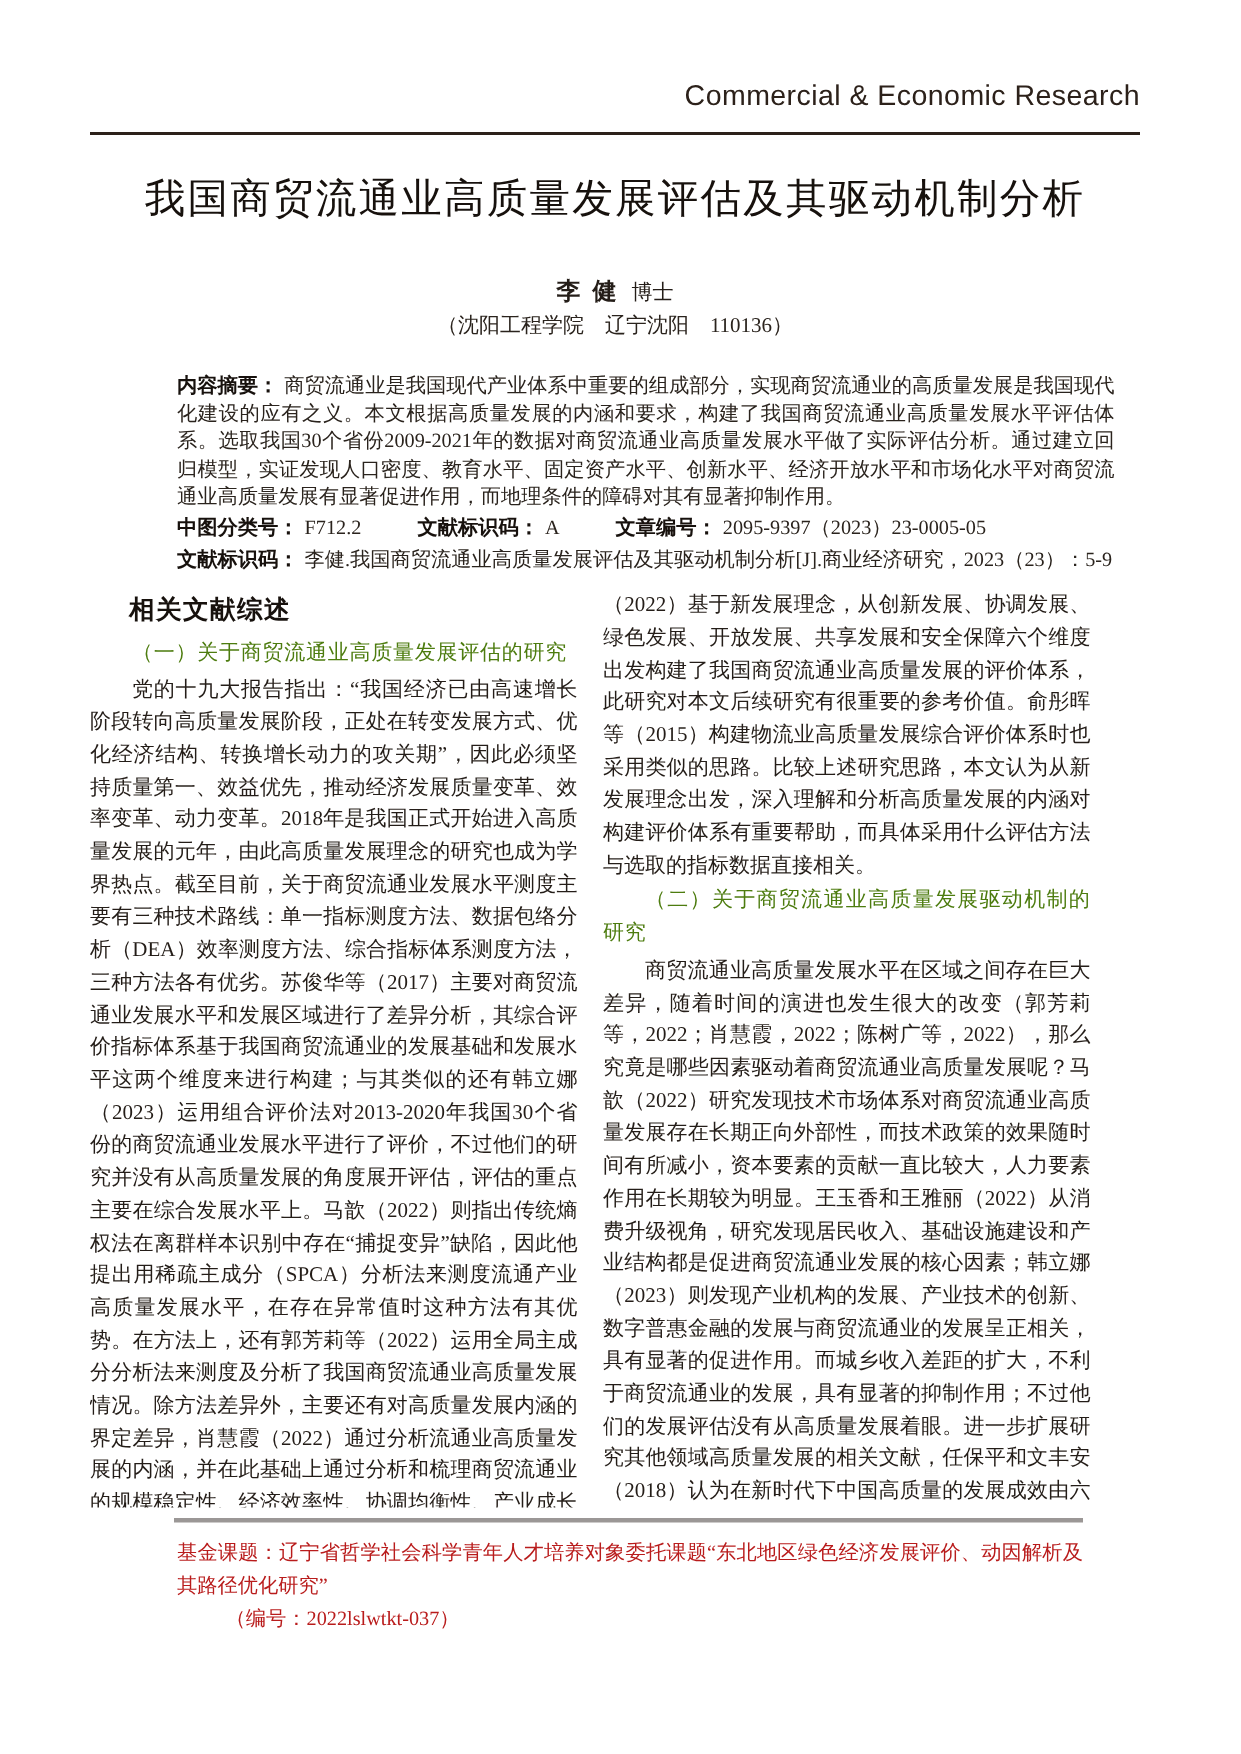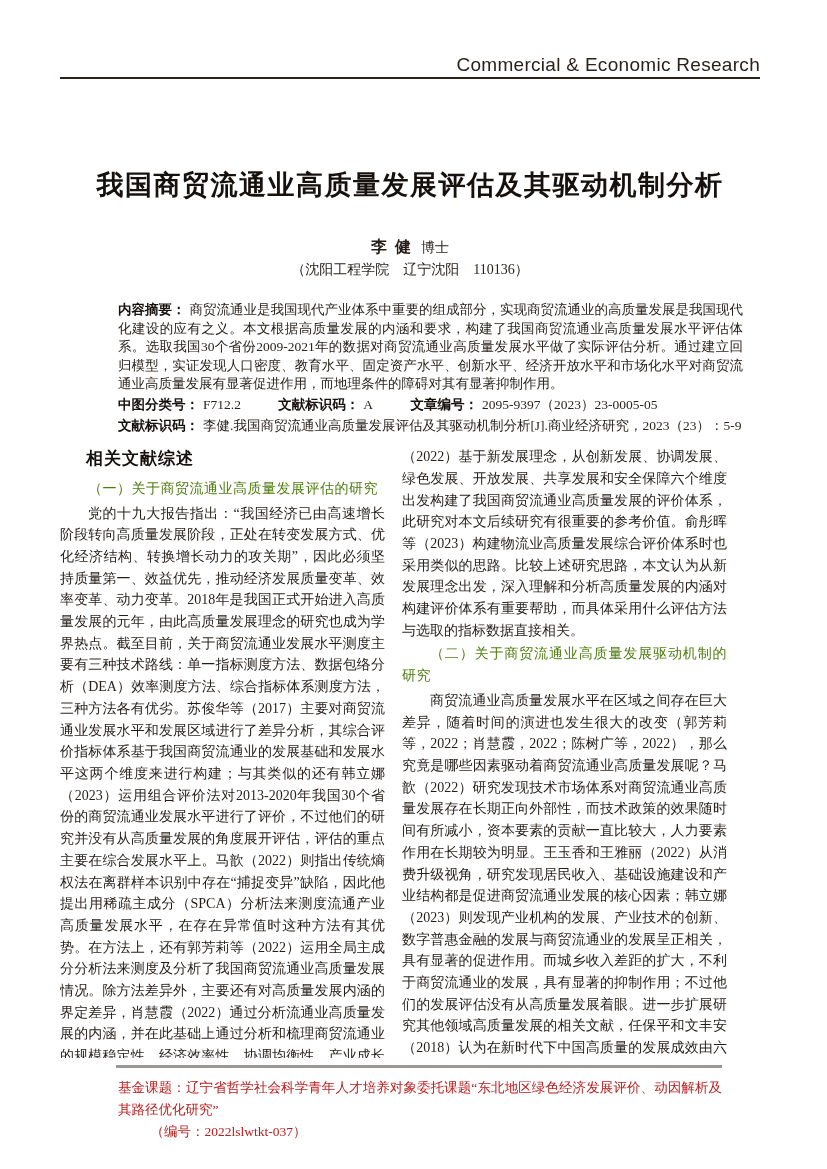--- a/index.html
+++ b/index.html
@@ -11,29 +11,29 @@
     font-family:"Liberation Serif", serif;
   }
   .page { padding:54px 67px 0 60px; width:827px; height:1169px; }
 
   
   .journal-en {
     text-align:right;
     font-family:"Liberation Sans", sans-serif;
     font-size:19px; color:#2c211a;
     letter-spacing:0.3px;
-    padding-bottom:1px;
+    padding-bottom:12px;
   }
   .header-rule { border-top:2px solid #2c211a; }
 
   
   .title {
-    margin-top:88px;
+    margin-top:24px;
     text-align:center;
-    font-size:27px; font-weight:bold;
+    font-size:27px; font-weight:normal;
     letter-spacing:1.5px;
     color:#17110d;
     font-family:"Liberation Serif", serif;
   }
   .author-line { margin-top:34px; text-align:center; font-size:16px; }
   .author-name { font-weight:bold; letter-spacing:2px; }
   .author-degree { font-size:14px; margin-left:8px; }
   .affiliation { margin-top:3px; text-align:center; font-size:14px; color:#2a231d; }
 
   
@@ -58,21 +58,21 @@
     margin-top:11px;
     display:flex; gap:17px;
     height:612px; overflow:hidden;
   }
   .col {
     width:325px; flex:0 0 325px;
     font-size:14px; line-height:21.7px;
     text-align:justify; color:#241d18;
   }
   .col h2 {
-    font-family:Liberation Mono, monospace;
+    font-family:Liberation Sans, sans-serif;
     font-size:17px; font-weight:bold; color:#17110d;
     margin:3px 0 7px 26px; letter-spacing:1px;
   }
   .col h3 {
     font-size:14px; font-weight:normal;
     text-indent:2em; margin:2px 0 3px 0;
     letter-spacing:0.5px; color:#4d7c0f;
   }
   .col p.indent { text-indent:2em; }
 
@@ -115,21 +115,21 @@
     <p><span class="label">文献标识码：</span><span>李健.我国商贸流通业高质量发展评估及其驱动机制分析[J].商业经济研究，2023（23）：5-9</span></p>
   </section>
 
   <main class="columns">
     <div class="col">
       <h2>相关文献综述</h2>
       <h3>（一）关于商贸流通业高质量发展评估的研究</h3>
       <p class="indent">党的十九大报告指出：“我国经济已由高速增长阶段转向高质量发展阶段，正处在转变发展方式、优化经济结构、转换增长动力的攻关期”，因此必须坚持质量第一、效益优先，推动经济发展质量变革、效率变革、动力变革。2018年是我国正式开始进入高质量发展的元年，由此高质量发展理念的研究也成为学界热点。截至目前，关于商贸流通业发展水平测度主要有三种技术路线：单一指标测度方法、数据包络分析（DEA）效率测度方法、综合指标体系测度方法，三种方法各有优劣。苏俊华等（2017）主要对商贸流通业发展水平和发展区域进行了差异分析，其综合评价指标体系基于我国商贸流通业的发展基础和发展水平这两个维度来进行构建；与其类似的还有韩立娜（2023）运用组合评价法对2013-2020年我国30个省份的商贸流通业发展水平进行了评价，不过他们的研究并没有从高质量发展的角度展开评估，评估的重点主要在综合发展水平上。马歆（2022）则指出传统熵权法在离群样本识别中存在“捕捉变异”缺陷，因此他提出用稀疏主成分（SPCA）分析法来测度流通产业高质量发展水平，在存在异常值时这种方法有其优势。在方法上，还有郭芳莉等（2022）运用全局主成分分析法来测度及分析了我国商贸流通业高质量发展情况。除方法差异外，主要还有对高质量发展内涵的界定差异，肖慧霞（2022）通过分析流通业高质量发展的内涵，并在此基础上通过分析和梳理商贸流通业的规模稳定性、经济效率性、协调均衡性、产业成长性四个维度来构建商贸流通业高质量发展的评价体系。陈树广等</p>
     </div>
     <div class="col">
-      <p>（2022）基于新发展理念，从创新发展、协调发展、绿色发展、开放发展、共享发展和安全保障六个维度出发构建了我国商贸流通业高质量发展的评价体系，此研究对本文后续研究有很重要的参考价值。俞彤晖等（2023）构建物流业高质量发展综合评价体系时也采用类似的思路。比较上述研究思路，本文认为从新发展理念出发，深入理解和分析高质量发展的内涵对构建评价体系有重要帮助，而具体采用什么评估方法与选取的指标数据直接相关。</p>
+      <p>（2022）基于新发展理念，从创新发展、协调发展、绿色发展、开放发展、共享发展和安全保障六个维度出发构建了我国商贸流通业高质量发展的评价体系，此研究对本文后续研究有很重要的参考价值。俞彤晖等（2015）构建物流业高质量发展综合评价体系时也采用类似的思路。比较上述研究思路，本文认为从新发展理念出发，深入理解和分析高质量发展的内涵对构建评价体系有重要帮助，而具体采用什么评估方法与选取的指标数据直接相关。</p>
       <h3>（二）关于商贸流通业高质量发展驱动机制的研究</h3>
       <p class="indent">商贸流通业高质量发展水平在区域之间存在巨大差异，随着时间的演进也发生很大的改变（郭芳莉等，2022；肖慧霞，2022；陈树广等，2022），那么究竟是哪些因素驱动着商贸流通业高质量发展呢？马歆（2022）研究发现技术市场体系对商贸流通业高质量发展存在长期正向外部性，而技术政策的效果随时间有所减小，资本要素的贡献一直比较大，人力要素作用在长期较为明显。王玉香和王雅丽（2022）从消费升级视角，研究发现居民收入、基础设施建设和产业结构都是促进商贸流通业发展的核心因素；韩立娜（2023）则发现产业机构的发展、产业技术的创新、数字普惠金融的发展与商贸流通业的发展呈正相关，具有显著的促进作用。而城乡收入差距的扩大，不利于商贸流通业的发展，具有显著的抑制作用；不过他们的发展评估没有从高质量发展着眼。进一步扩展研究其他领域高质量发展的相关文献，任保平和文丰安（2018）认为在新时代下中国高质量的发展成效由六大主要因素决定，其中包括人口的质量与结构、资源环境的质量、技术进步质量、资本积累的质量、对外贸易质量、制度因素。余泳</p>
     </div>
   </main>
 
   <div class="foot-rule"></div>
   <div class="fund">
     <div>基金课题：辽宁省哲学社会科学青年人才培养对象委托课题“东北地区绿色经济发展评价、动因解析及其路径优化研究”</div>
     <div class="line2">（编号：2022lslwtkt-037）</div>
   </div>

